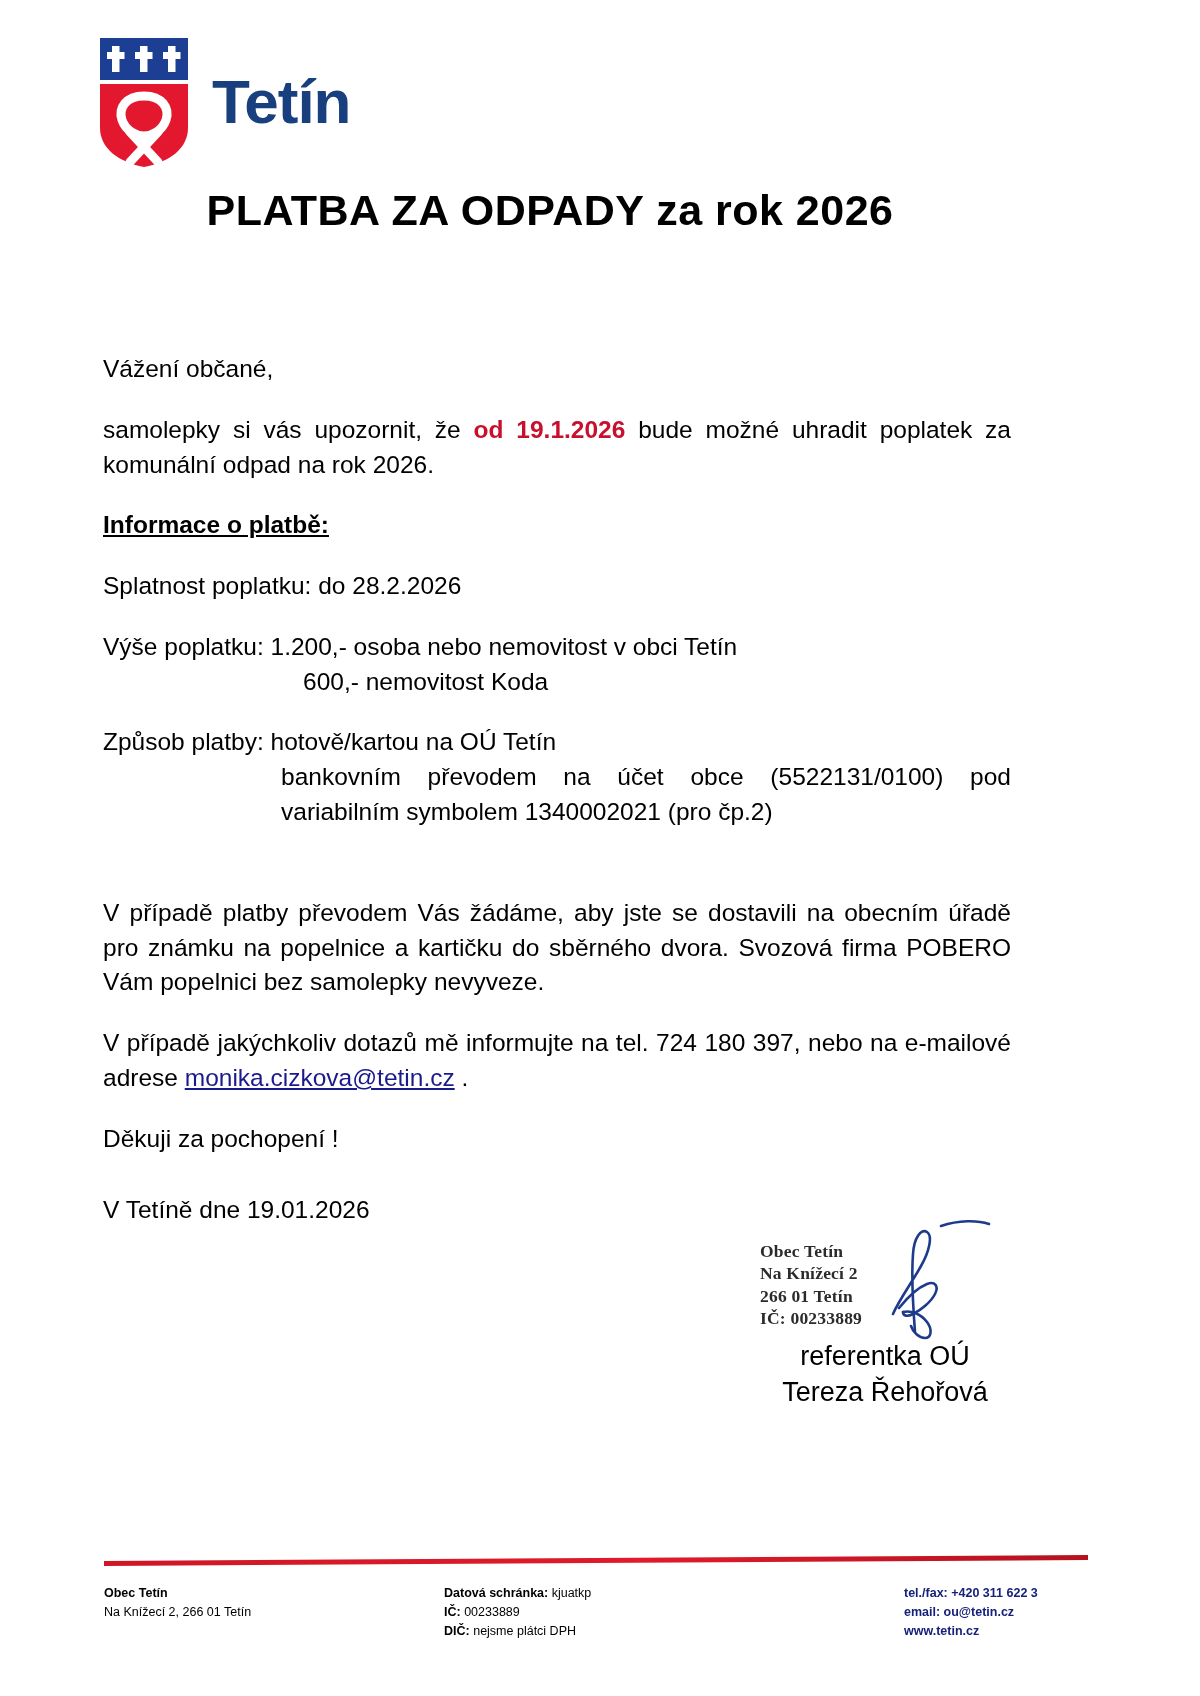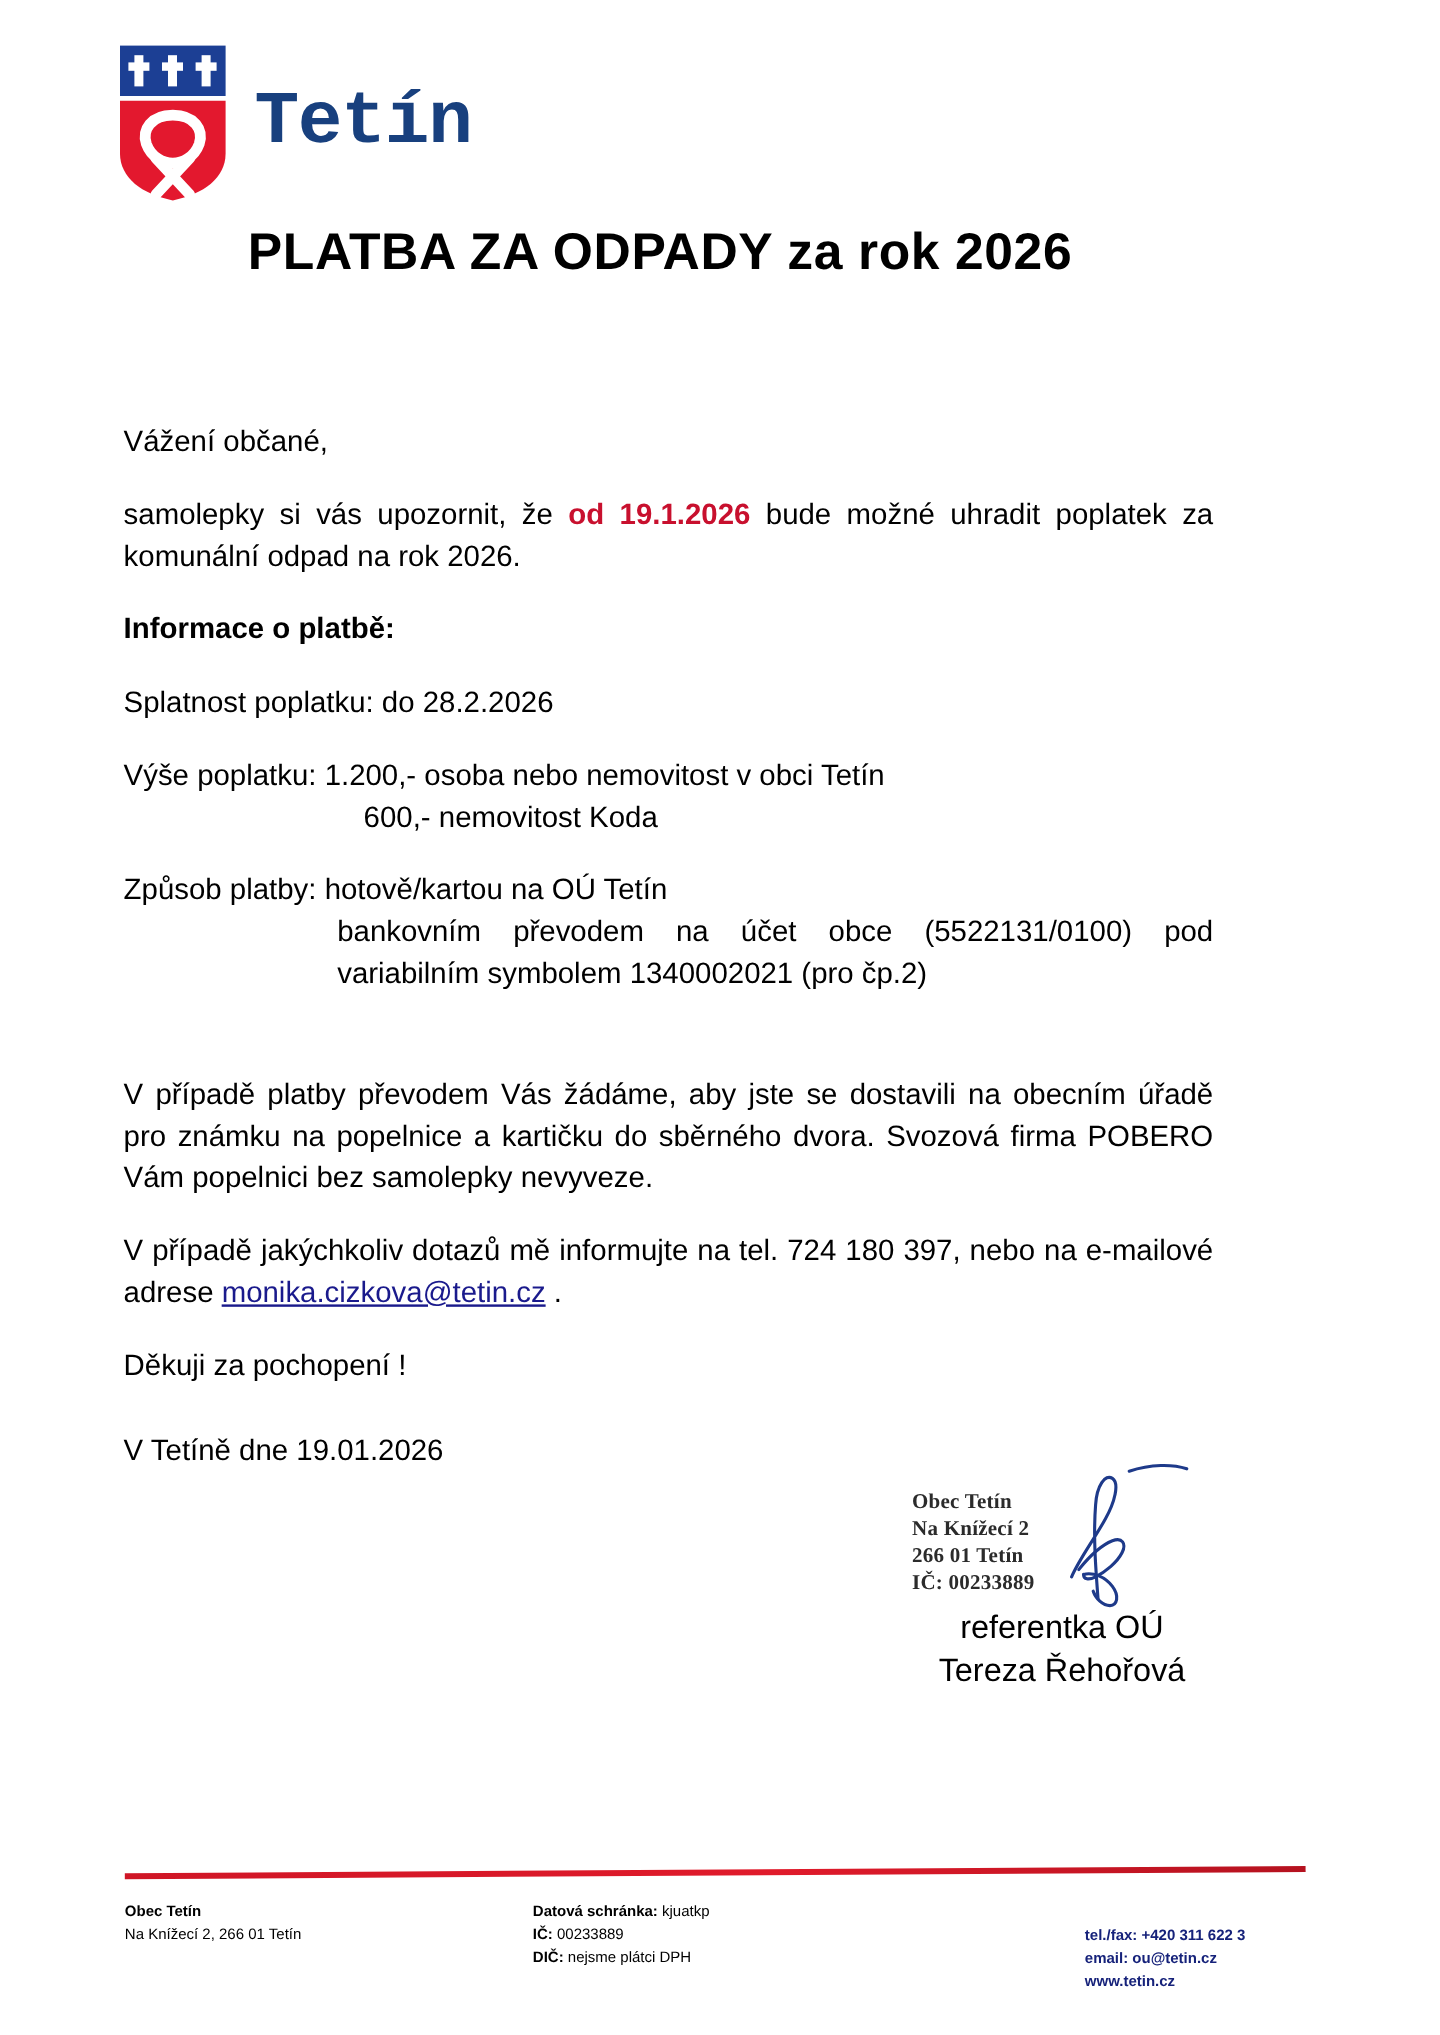--- a/index.html
+++ b/index.html
@@ -11,36 +11,36 @@
     color:#000;
     position:relative;
     overflow:hidden;
   }
   .page { position:relative; width:1200px; height:1696px; padding:0; }
 
   
   .header { position:absolute; left:96px; top:36px; display:flex; align-items:center; gap:20px; }
   .crest { width:96px; height:132px; position:relative; }
   .crest svg { display:block; }
-  .brand { font-size:62px; font-weight:bold; color:#18407e; letter-spacing:-1px; line-height:1; font-family:Liberation Mono, monospace; }
+  .brand { font-size:62px; font-weight:bold; color:#18407e; letter-spacing:-1px; line-height:1; font-family:Liberation Sans, sans-serif; }
 
   
   .doc-title {
     position:absolute; top:186px; left:0; width:1100px;
     text-align:center;
     font-size:43px; font-weight:bold; letter-spacing:0.5px;
   }
 
   
   .body-wrap { position:absolute; left:103px; top:352px; width:908px; }
   .p { font-size:24.5px; line-height:1.42; margin:0 0 26px 0; }
   .just { text-align:justify; text-align-last:left; }
   .red { color:#c8102e; font-weight:bold; }
   .b { font-weight:normal; }
-  .u-bold { font-weight:bold; }
+  .u-bold { font-weight:bold; text-decoration:underline; }
   .indent-fee { display:block; padding-left:200px; }
   .indent-pay { display:block; padding-left:178px; }
   .link { color:#1a1a8c; text-decoration:underline; }
   .spacer-2 { height:40px; }
 
   
   .sign-date { position:absolute; left:103px; top:1196px; font-size:24.5px; }
   .stamp-area { position:absolute; left:735px; top:1232px; width:300px; height:190px; }
   .stamp-text {
     position:absolute; left:25px; top:8px;
@@ -54,21 +54,21 @@
   
   .footer-rule {
     position:absolute; left:104px; top:1558px; width:984px; height:5px;
     background:linear-gradient(to right,#cf1626,#e01b2b 55%,#b5121f);
     transform:rotate(-0.35deg);
   }
   .footer { position:absolute; left:104px; top:1584px; width:990px; font-size:12.5px; line-height:1.5; }
   .footer-cols { display:flex; }
   .fc1 { width:340px; }
   .fc2 { width:330px; }
-  .fc3 { width:300px; text-align:left; padding-left:130px;margin-top:20px; }
+  .fc3 { width:300px; text-align:left; padding-left:130px; }
   .footer .lbl { font-weight:bold; }
   .footer .blue { color:#16227a; font-weight:bold; }
 </style>
 </head>
 <body>
 
 <div class="page">
 
   <div class="header">
     <div class="crest">

